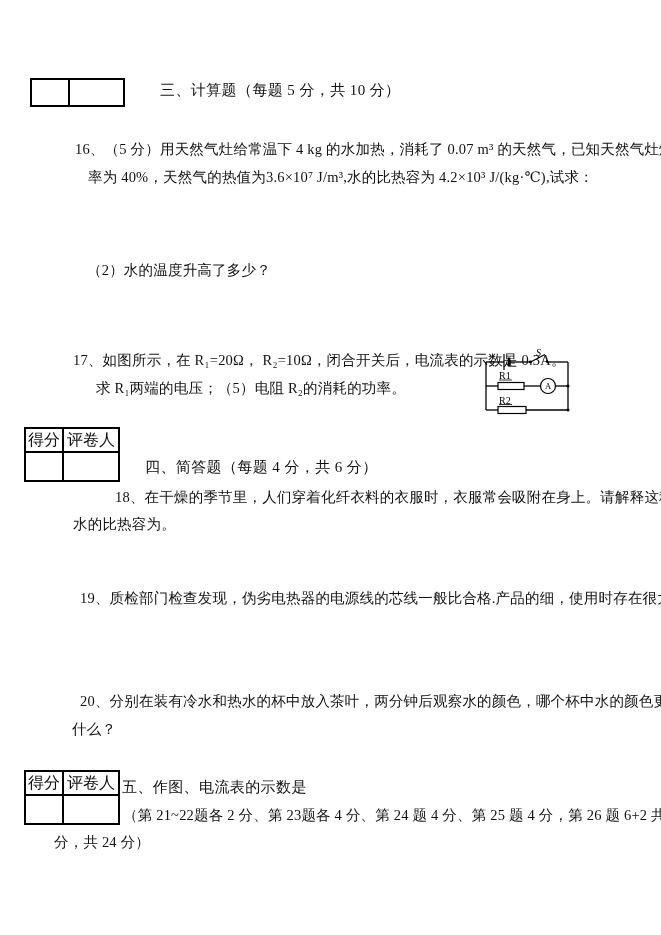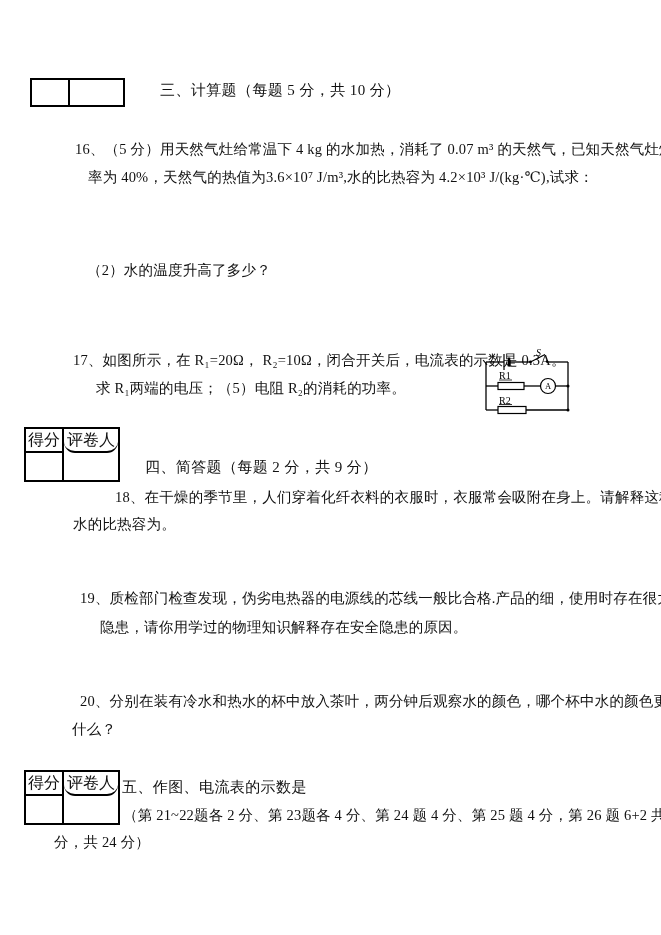--- a/index.html
+++ b/index.html
@@ -34,21 +34,21 @@
     grid-template-rows:24px 27px;
     background:#fff;
   }
   .score-table .cell{
     border-right:2px solid #000;
     border-bottom:2px solid #000;
     font-size:16px;
     display:flex;align-items:center;justify-content:center;
     letter-spacing:0;
   }
-  .score-table .cell:nth-child(2n){border-right:none;border-radius:11px;}
+  .score-table .cell:nth-child(2n){border-right:none;}
   .score-table .cell:nth-child(n+3){border-bottom:none;}
   .top-table{
     position:absolute;
     border:2px solid #000;
     display:grid;
     grid-template-columns:38px 53px;
     grid-template-rows:25px;
     background:#fff;
   }
   .top-table .cell{border-right:2px solid #000;}
@@ -110,27 +110,26 @@
     </svg>
   </div>
 
   <div class="score-table" style="left:24px;top:427px;">
     <div class="cell">得分</div>
     <div class="cell">评卷人</div>
     <div class="cell"></div>
     <div class="cell"></div>
   </div>
 
-  <div class="heading" style="left:145px;top:457px;">四、简答题（每题 2 分，共 9 分）</div>
+  <div class="heading" style="left:145px;top:457px;">四、简答题（每题 4 分，共 6 分）</div>
 
   <div class="line" style="left:115px;top:487px;">18、在干燥的季节里，人们穿着化纤衣料的衣服时，衣服常会吸附在身上。请解释这种现</div>
   <div class="line" style="left:73px;top:514px;">水的比热容为。</div>
 
   <div class="line" style="left:80px;top:588px;">19、质检部门检查发现，伪劣电热器的电源线的芯线一般比合格.产品的细，使用时存在很大的安全</div>
-  <div class="line" style="left:100px;top:617px;">隐患，请你用学过的物理知识解释存在安全隐患的原因。</div>
 
   <div class="line" style="left:80px;top:691px;">20、分别在装有冷水和热水的杯中放入茶叶，两分钟后观察水的颜色，哪个杯中水的颜色更深？为</div>
   <div class="line" style="left:72px;top:719px;">什么？</div>
 
   <div class="score-table" style="left:24px;top:770px;">
     <div class="cell">得分</div>
     <div class="cell">评卷人</div>
     <div class="cell"></div>
     <div class="cell"></div>
   </div>

